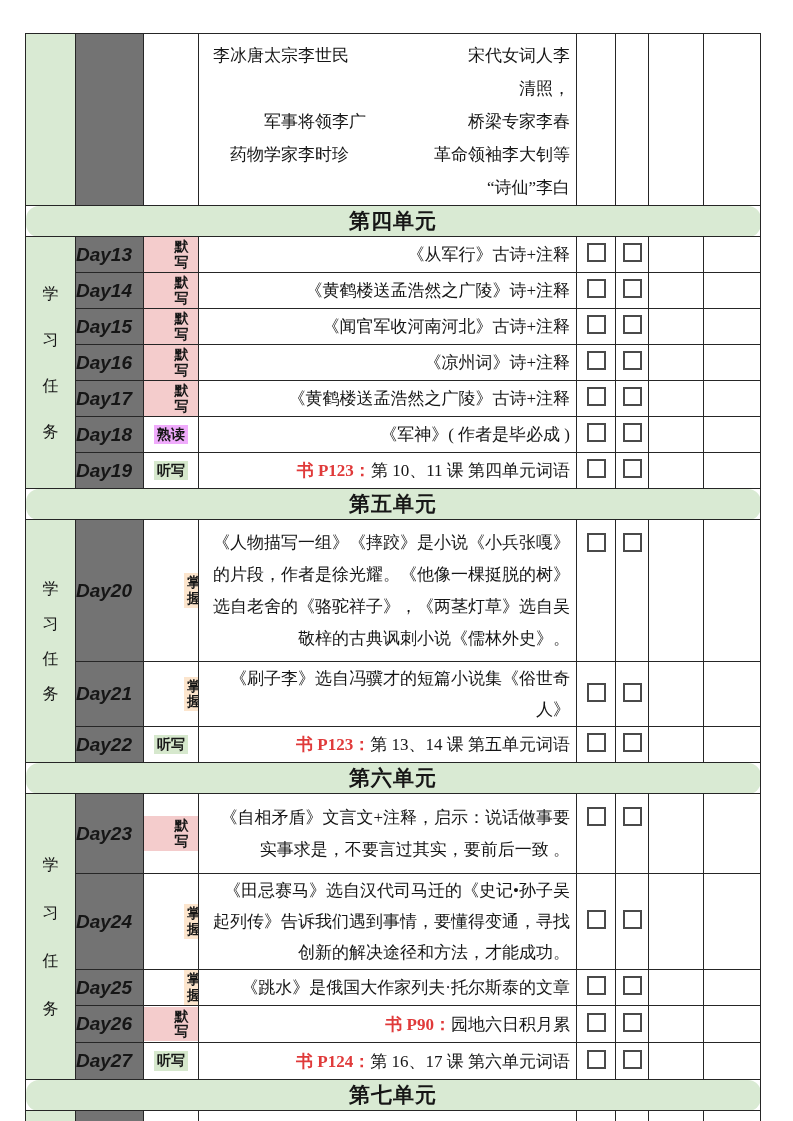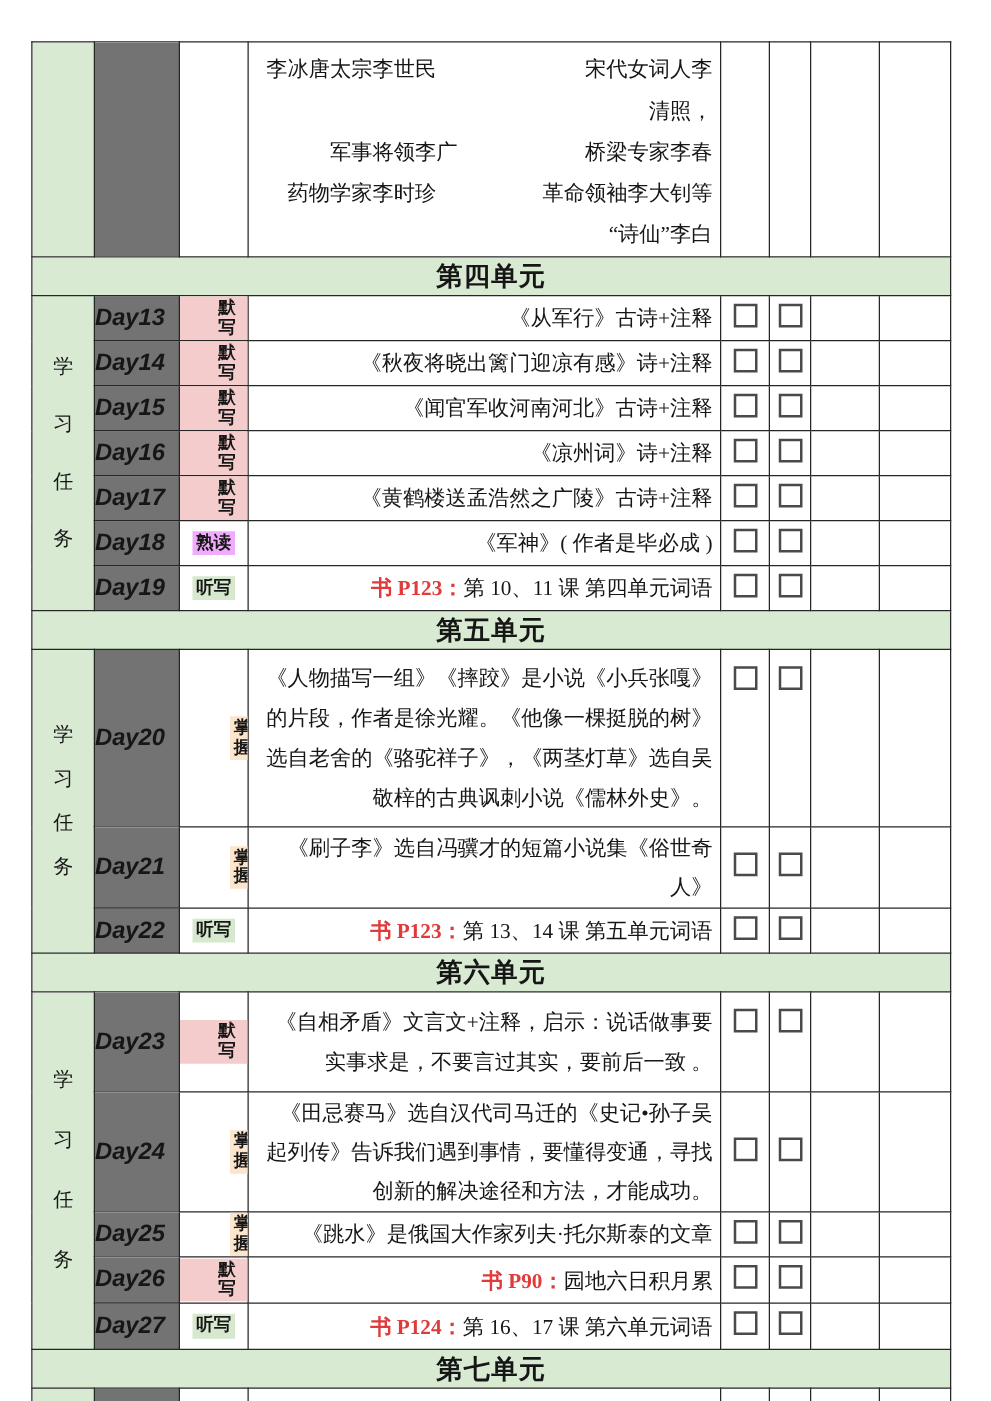--- a/index.html
+++ b/index.html
@@ -24,20 +24,21 @@
   tr.h34  td{height:34px;}
   tr.h50  td{height:50px;}
   tr.h61  td{height:61px;}
   tr.h66  td{height:66px;}
   tr.h93  td{height:93px;}
   tr.h128 td{height:128px;}
   td.unit-head{
     background:#d9ead3;text-align:center;
     font-weight:bold;font-size:21px;letter-spacing:1px;
     font-family:"Liberation Sans", sans-serif;
+    border-radius:13px;
   }
   td.group-cell{background:#d9ead3;text-align:center;}
   .vtext{
     font-family:"Liberation Serif", serif;
     font-size:16px;width:20px;margin:0 auto;
     word-break:break-all;text-align:center;
   }
   .vtext.lh46{line-height:46px;}
   .vtext.lh35{line-height:35px;}
   .vtext.lh48{line-height:48px;}
@@ -120,21 +121,21 @@
     <td class="desc-cell"><span>《从军行》古诗+注释</span></td>
     <td class="cb-cell"><span class="cbx"></span></td>
     <td class="cb-cell"><span class="cbx"></span></td>
     <td></td>
     <td></td>
   </tr>
 
   <tr class="h33">
     <td class="day-cell">Day14</td>
     <td class="type-cell"><span class="badge hl-pink">默写</span></td>
-    <td class="desc-cell"><span>《秋夜将晓出篱门迎凉有感》诗+注释</span></td>
+    <td class="desc-cell"><span>《黄鹤楼送孟浩然之广陵》诗+注释</span></td>
     <td class="cb-cell"><span class="cbx"></span></td>
     <td class="cb-cell"><span class="cbx"></span></td>
     <td></td>
     <td></td>
   </tr>
 
   <tr class="h33">
     <td class="day-cell">Day15</td>
     <td class="type-cell"><span class="badge hl-pink">默写</span></td>
     <td class="desc-cell"><span>《闻官军收河南河北》古诗+注释</span></td>

